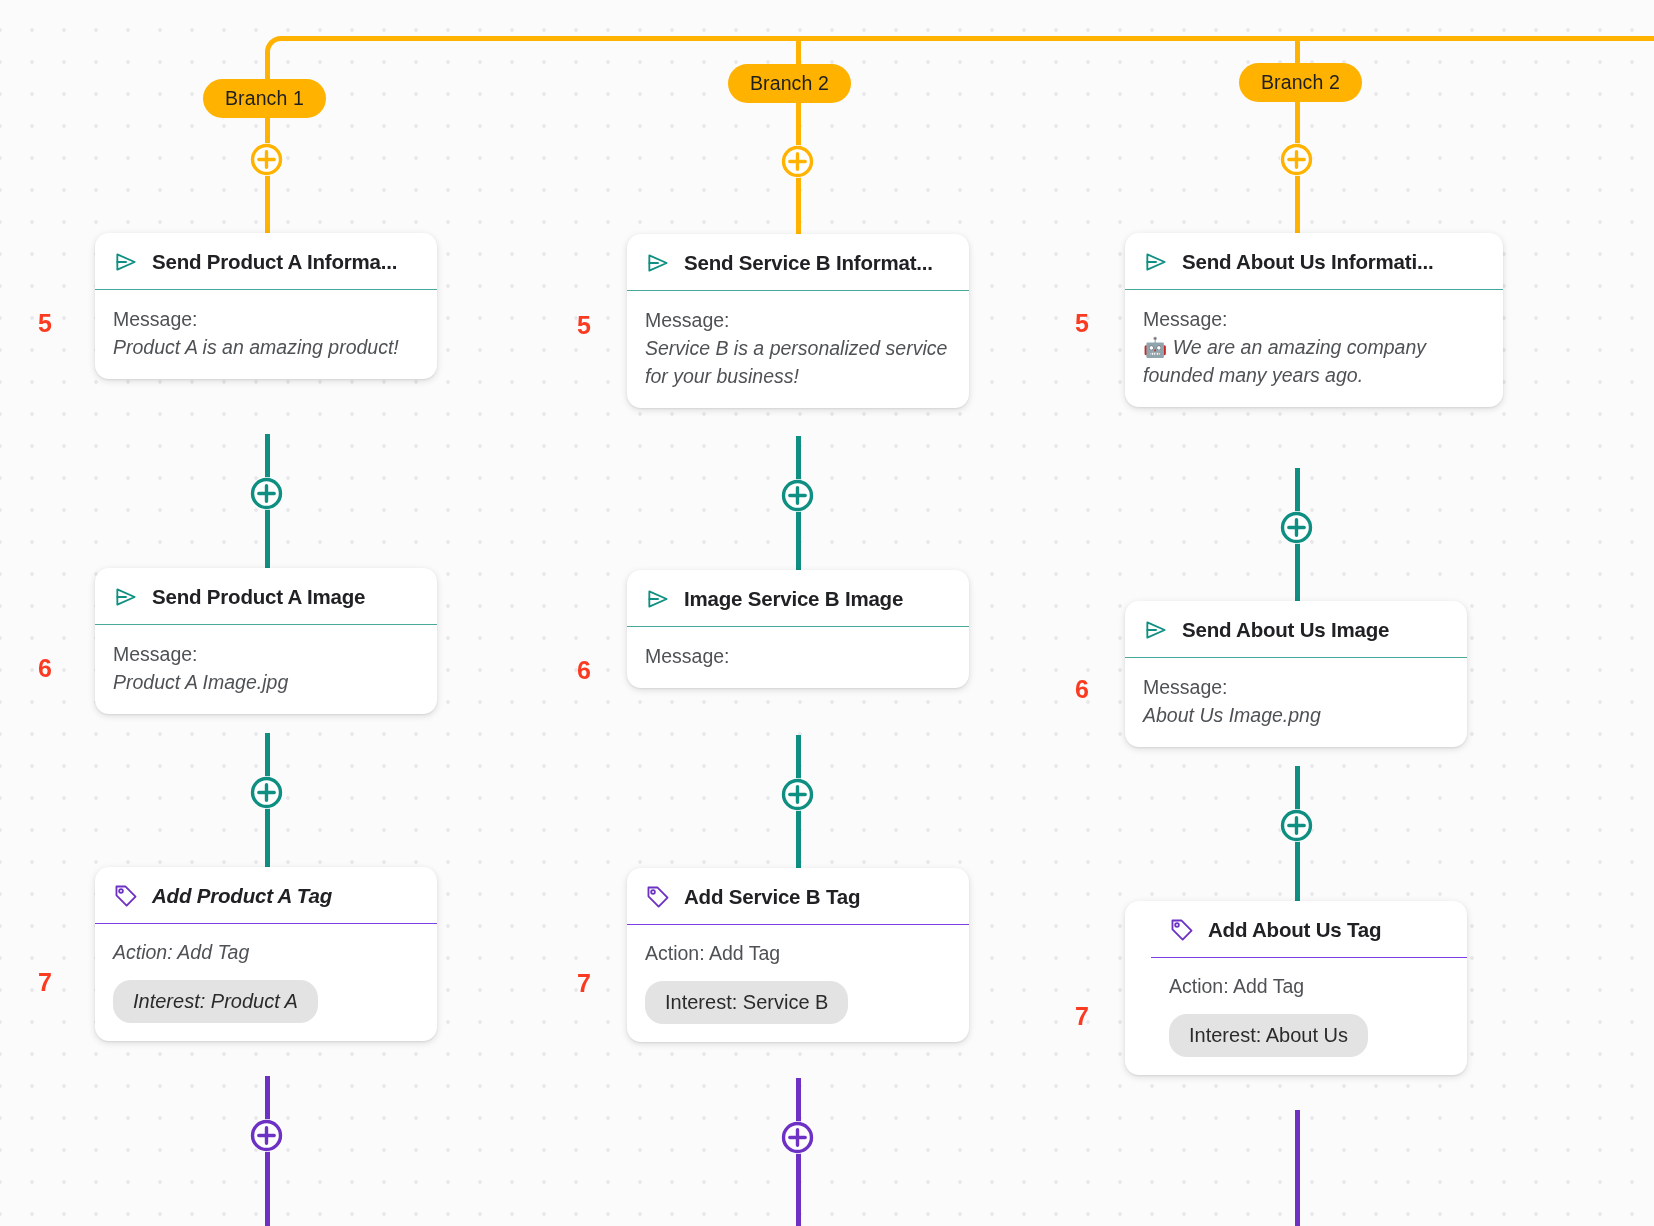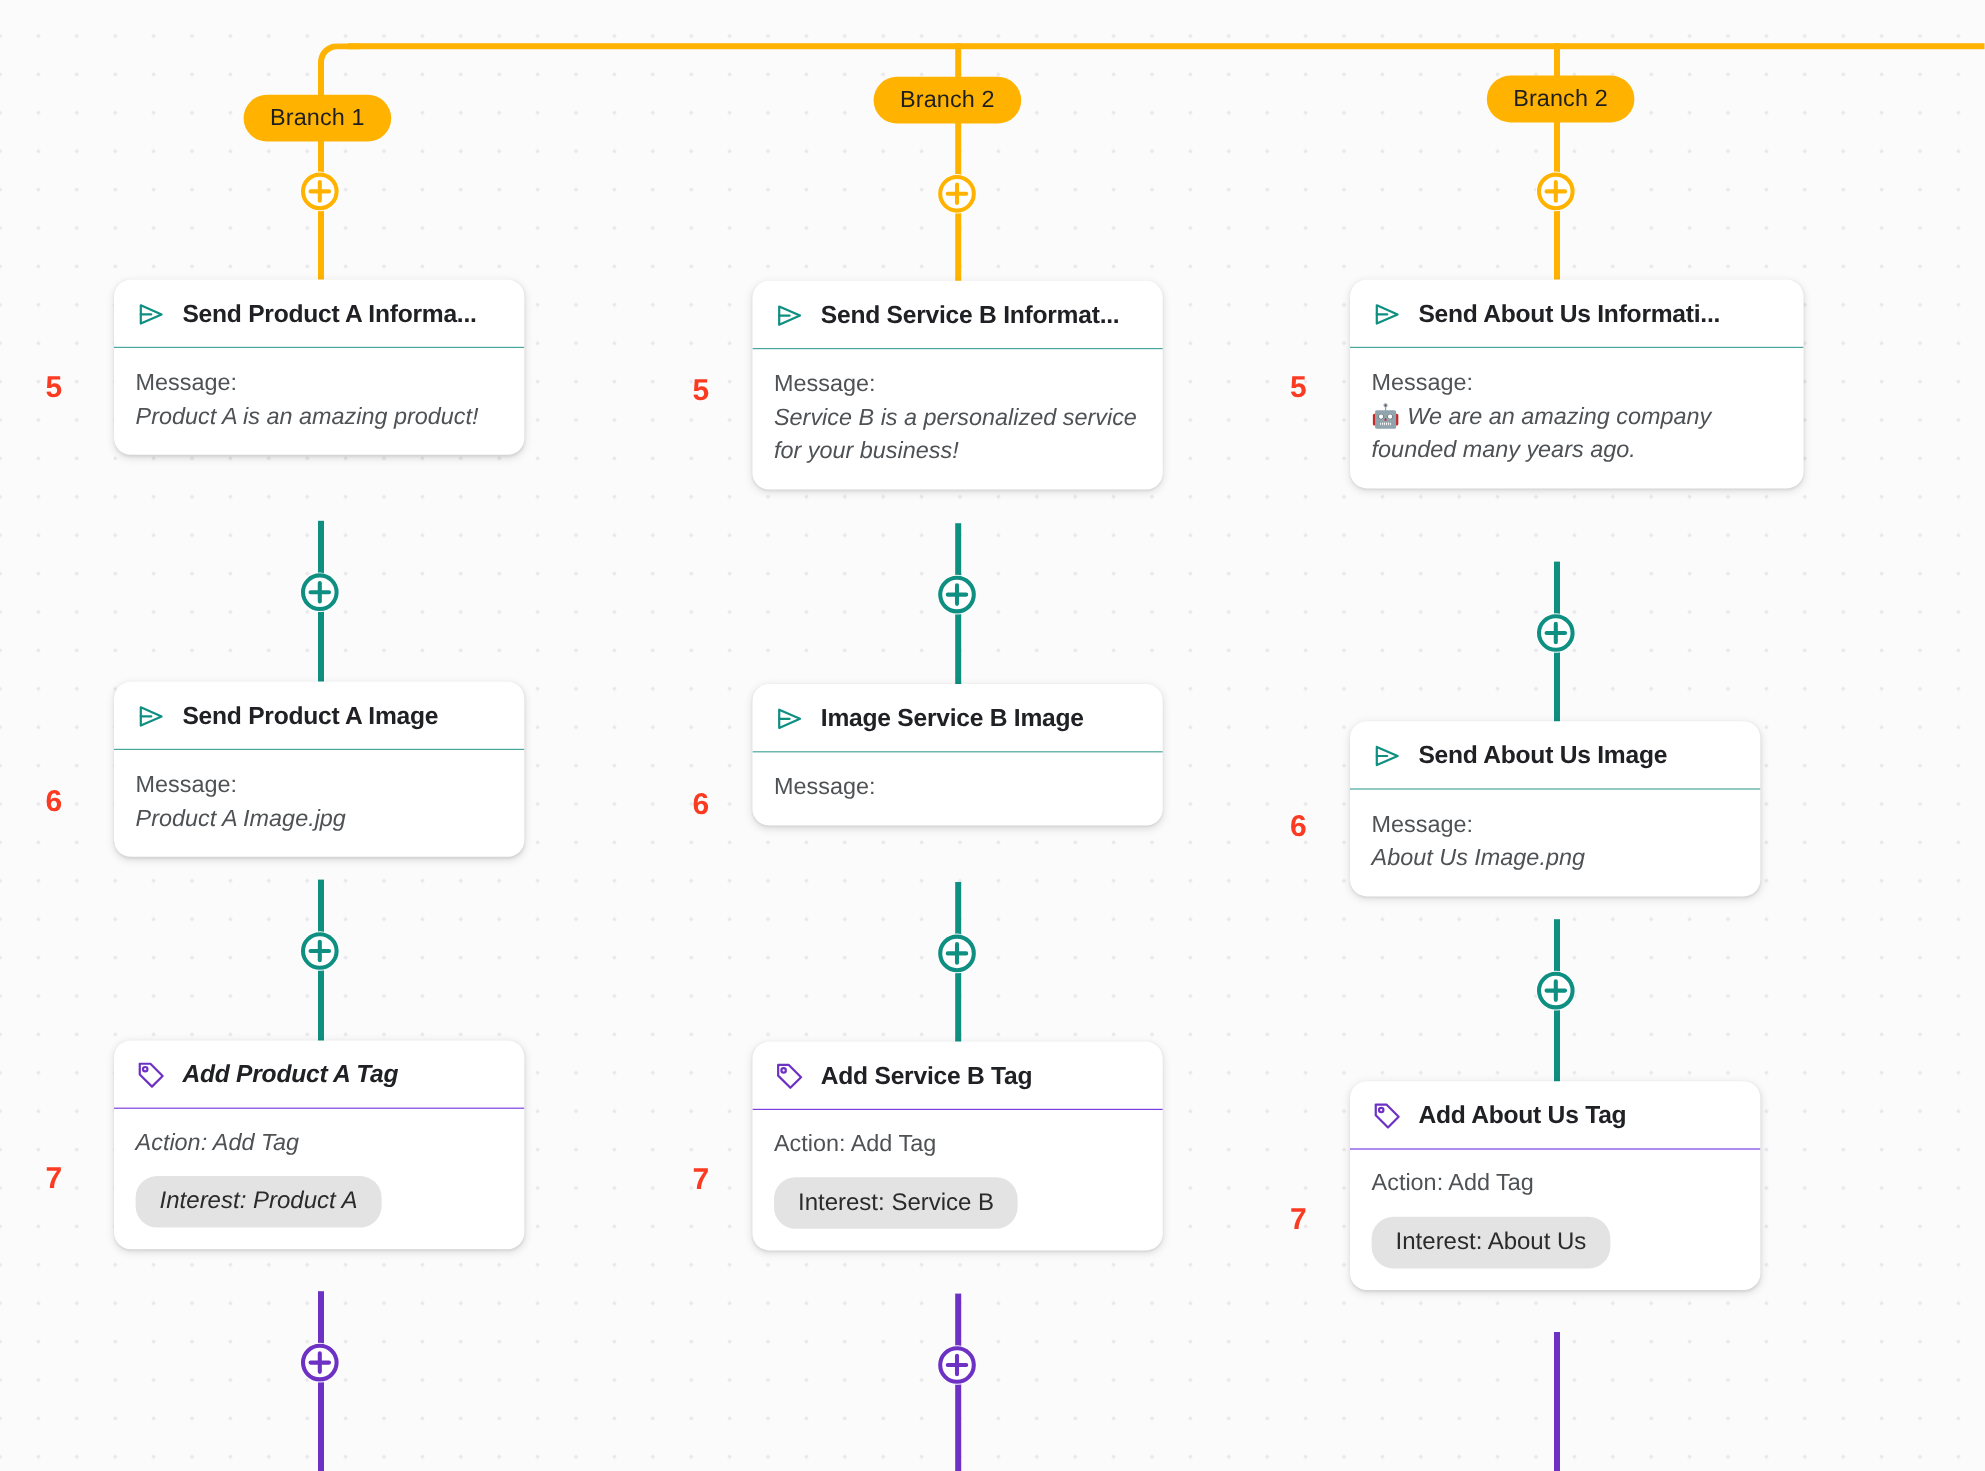--- a/index.html
+++ b/index.html
@@ -379,21 +379,21 @@
           <path d="M4 12 L12 12"></path>
       </svg>
       <span class="title">Send About Us Image</span>
     </div>
     <div class="card-body">
       <div class="msg-label">Message:</div>
       <div class="msg-text">About Us Image.png</div>
     </div>
   </div>
 
-  <div class="node-card" style="left:1125px; top:901px; width:342px;">
+  <div class="node-card" style="left:1125px; top:901px; width:342px;padding-left:26px;">
     <div class="card-head tag-head">
       <svg class="card-icon" width="26" height="26" viewBox="0 0 24 24" fill="none" stroke="#6d31c4" stroke-width="1.7" stroke-linecap="round" stroke-linejoin="round">
         <path d="M3.2 3.2 L11.4 3.2 L20.8 12.6 L12.6 20.8 L3.2 11.4 Z"></path>
         <circle cx="7.4" cy="7.4" r="1.7"></circle>
       </svg>
       <span class="title">Add About Us Tag</span>
     </div>
     <div class="card-body">
       <div class="action-label">Action: Add Tag</div>
       <span class="chip">Interest: About Us</span>

